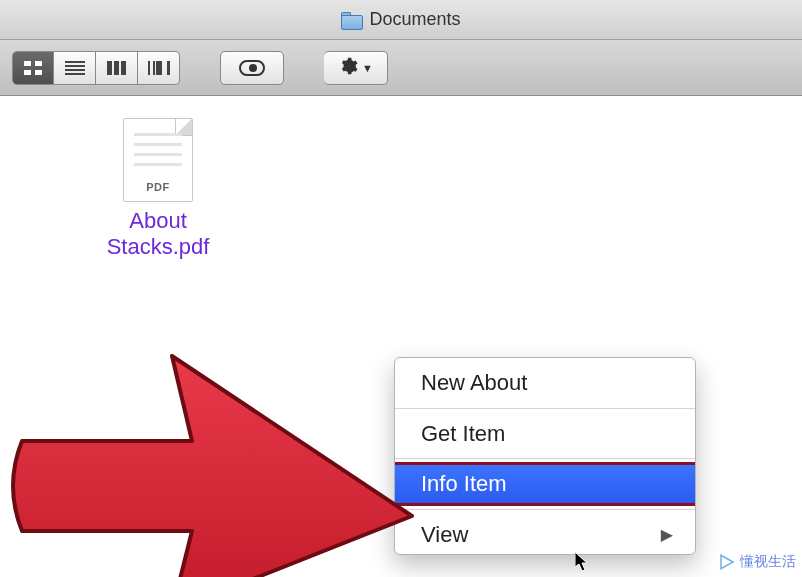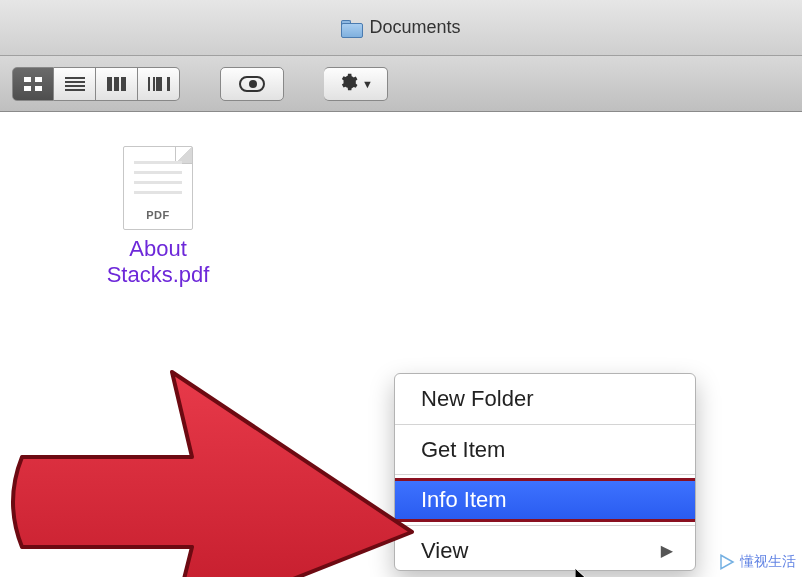--- a/index.html
+++ b/index.html
@@ -7,21 +7,21 @@
     width: 802px;
     height: 577px;
     font-family: "Lucida Grande", "Helvetica Neue", Arial, sans-serif;
     background: #fff;
     position: relative;
     overflow: hidden;
   }
 
   
   .titlebar {
-    height: 56px;
+    height: 40px;
     background: linear-gradient(to bottom, #e6e6e6 0%, #cfcfcf 100%);
     border-bottom: 1px solid #a0a0a0;
     display: flex;
     align-items: center;
     justify-content: center;
     gap: 8px;
   }
   .titlebar .folder-icon {
     width: 20px; height: 16px; position: relative;
   }
@@ -163,21 +163,21 @@
     height: calc(100% - 96px);
   }
   .file-item {
     position: absolute;
     top: 18px; left: 78px;
     width: 160px;
     text-align: center;
   }
   .file-thumb {
     width: 70px; height: 84px;
-    margin: 16px auto 6px;
+    margin: 4px auto 6px;
     background: #fff;
     border: 1px solid #c7c7c7;
     border-radius: 2px;
     position: relative;
   }
   .file-thumb::before {
     content:""; position:absolute; top:0; right:0;
     width:16px; height:16px;
     background: linear-gradient(135deg, #fff 0%, #fff 49%, #d8d8d8 50%, #d8d8d8 100%);
     border-left: 1px solid #c7c7c7;
@@ -310,21 +310,21 @@
   <div class="file-item">
     <div class="file-thumb">
       <div class="thumb-lines"></div>
       <div class="pdf-label">PDF</div>
     </div>
     <div class="file-label">About Stacks.pdf</div>
   </div>
 
   <div class="context-menu">
     <div class="menu-item">
-      <span>New Folder</span>
+      <span>New About</span>
     </div>
     <div class="menu-sep"></div>
     <div class="menu-item">
       <span>Get Item</span>
     </div>
     <div class="menu-sep"></div>
     <div class="menu-item highlight">
       <span>Info Item</span>
     </div>
     <div class="menu-sep"></div>

